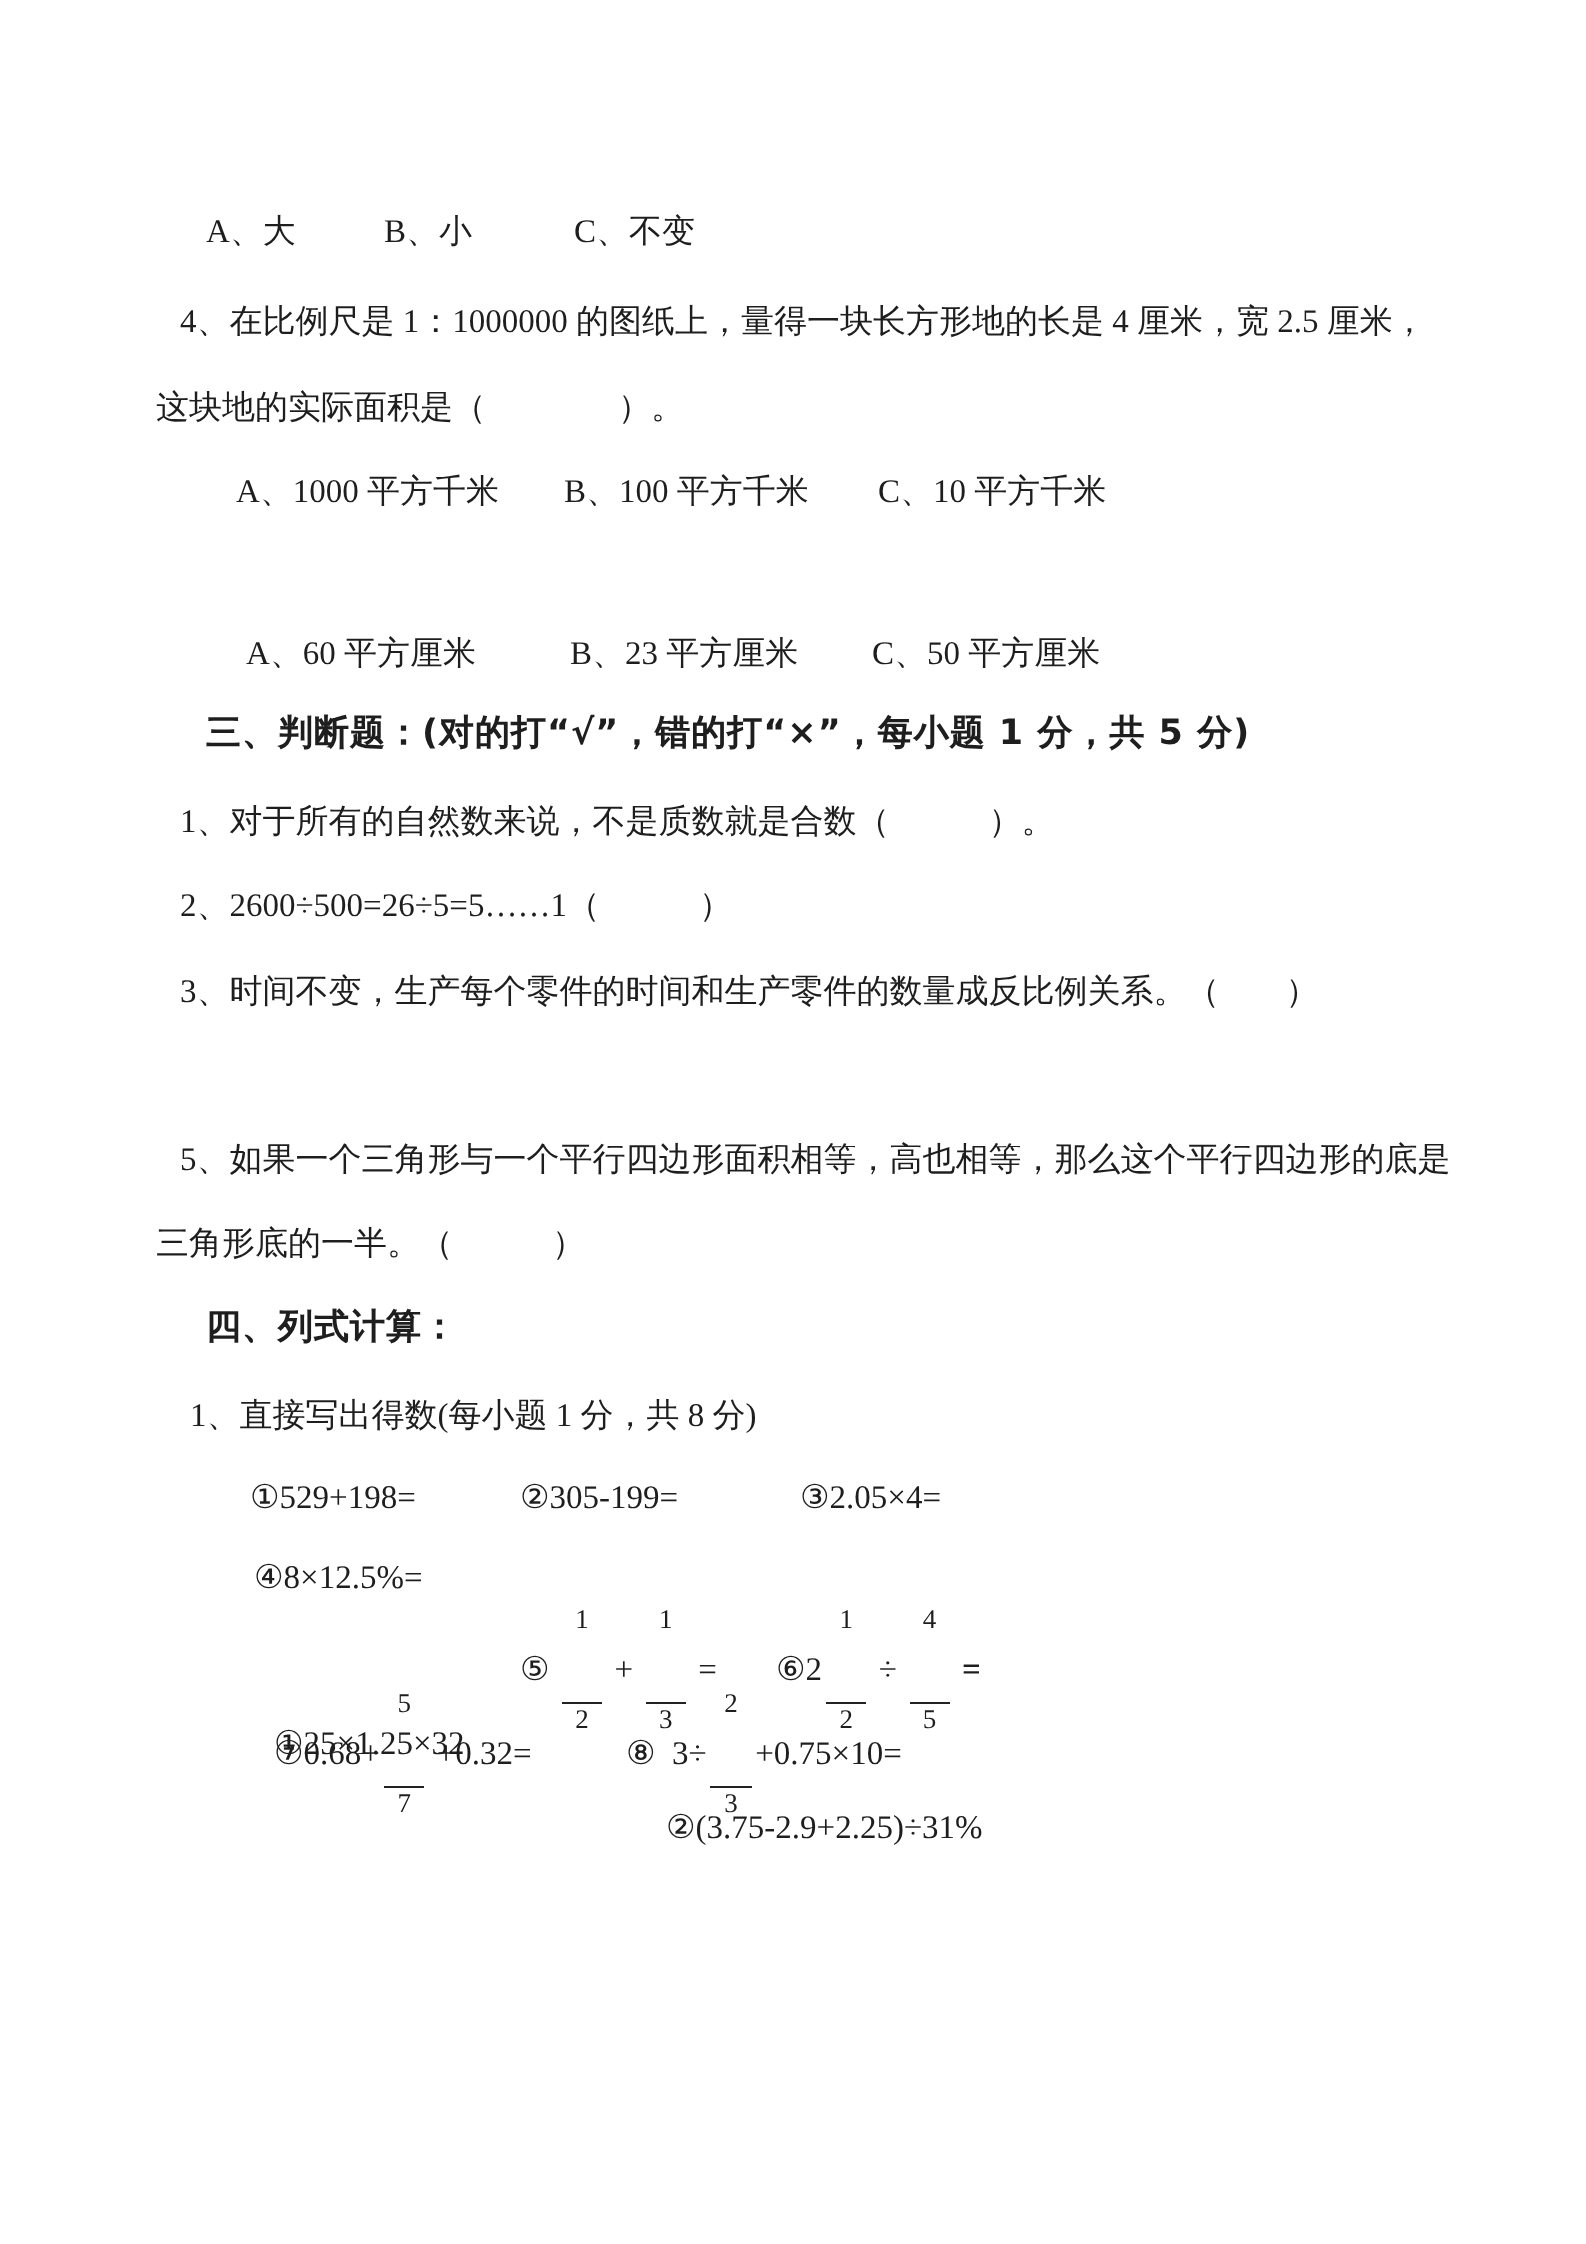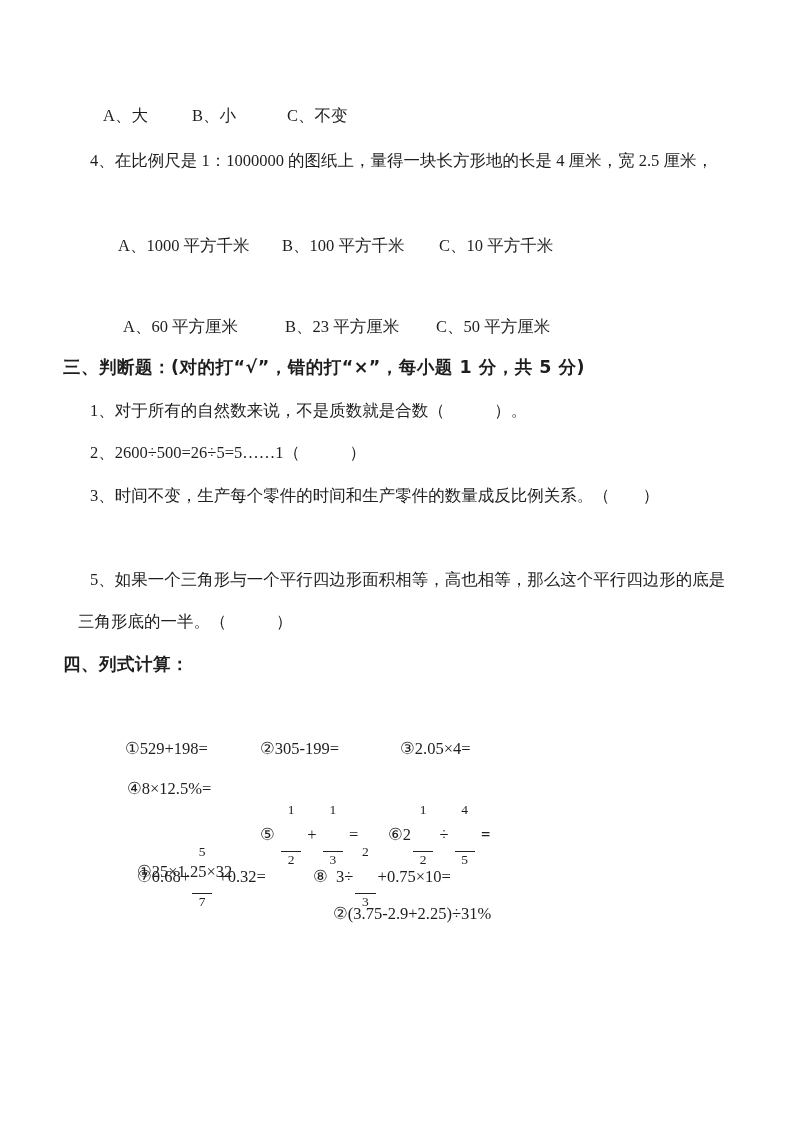--- a/index.html
+++ b/index.html
@@ -6,56 +6,58 @@
   html, body { width:793px; height:1122px; background:#ffffff; }
   .page {
     position:relative; width:793px; height:823px; background:#ffffff;
     color:#1e1e1e;
     font-family:"Liberation Serif","DejaVu Serif",serif;
     font-size:16.5px;
   }
   .ln { position:absolute; white-space:pre; line-height:22px; }
   .heading {
     font-family:"DejaVu Sans","Liberation Sans",sans-serif;
-    font-weight:bold; font-size:17.5px; letter-spacing:0.5px;
+    font-weight:bold; font-size:17.5px; letter-spacing:0.5px;margin-left:40px;
   }
   .calcrow { display:inline-flex; align-items:center; white-space:pre; }
   .frac { display:inline-block; text-align:center; font-size:13.5px; line-height:1.2; padding:0 2px; vertical-align:middle; }
   .frac .num { display:block; padding:0 3px; }
   .frac .den { display:block; border-top:1.3px solid #222; padding:0 3px; }
   .beq { font-weight:bold; }
 </style>
 </head>
 <body>
 
 <div class="page">
 
   <span class="ln" style="left:103px; top:105px">A、大</span>
   <span class="ln" style="left:192px; top:105px">B、小</span>
   <span class="ln" style="left:287px; top:105px">C、不变</span>
 
   <span class="ln" style="left:90px; top:150px">4、在比例尺是 1：1000000 的图纸上，量得一块长方形地的长是 4 厘米，宽 2.5 厘米，</span>
+  <span class="ln" style="left:78px; top:193px">这块地的实际面积是（　　　　）。</span>
 
   <span class="ln" style="left:118px; top:235px">A、1000 平方千米</span>
   <span class="ln" style="left:282px; top:235px">B、100 平方千米</span>
   <span class="ln" style="left:439px; top:235px">C、10 平方千米</span>
 
 
   <span class="ln" style="left:123px; top:316px">A、60 平方厘米</span>
   <span class="ln" style="left:285px; top:316px">B、23 平方厘米</span>
   <span class="ln" style="left:436px; top:316px">C、50 平方厘米</span>
 
   <span class="ln heading" style="left:63px; top:356px">三、判断题：(对的打“√”，错的打“×”，每小题 1 分，共 5 分)</span>
   <span class="ln" style="left:90px; top:400px">1、对于所有的自然数来说，不是质数就是合数（　　　）。</span>
   <span class="ln" style="left:90px; top:442px">2、2600÷500=26÷5=5……1（　　　）</span>
   <span class="ln" style="left:90px; top:485px">3、时间不变，生产每个零件的时间和生产零件的数量成反比例关系。（　　）</span>
   <span class="ln" style="left:90px; top:569px">5、如果一个三角形与一个平行四边形面积相等，高也相等，那么这个平行四边形的底是</span>
   <span class="ln" style="left:78px; top:611px">三角形底的一半。（　　　）</span>
 
   <span class="ln heading" style="left:63px; top:653px">四、列式计算：</span>
+  <span class="ln" style="left:95px; top:697px">1、直接写出得数(每小题 1 分，共 8 分)</span>
 
   <span class="ln" style="left:125px; top:738px">①529+198=</span>
   <span class="ln" style="left:260px; top:738px">②305-199=</span>
   <span class="ln" style="left:400px; top:738px">③2.05×4=</span>
 
   <span class="ln" style="left:127px; top:778px">④8×12.5%=</span>
 
   <span class="ln calcrow" style="left:260px; top:770px">
     <span>⑤ </span>
     <span class="frac">

